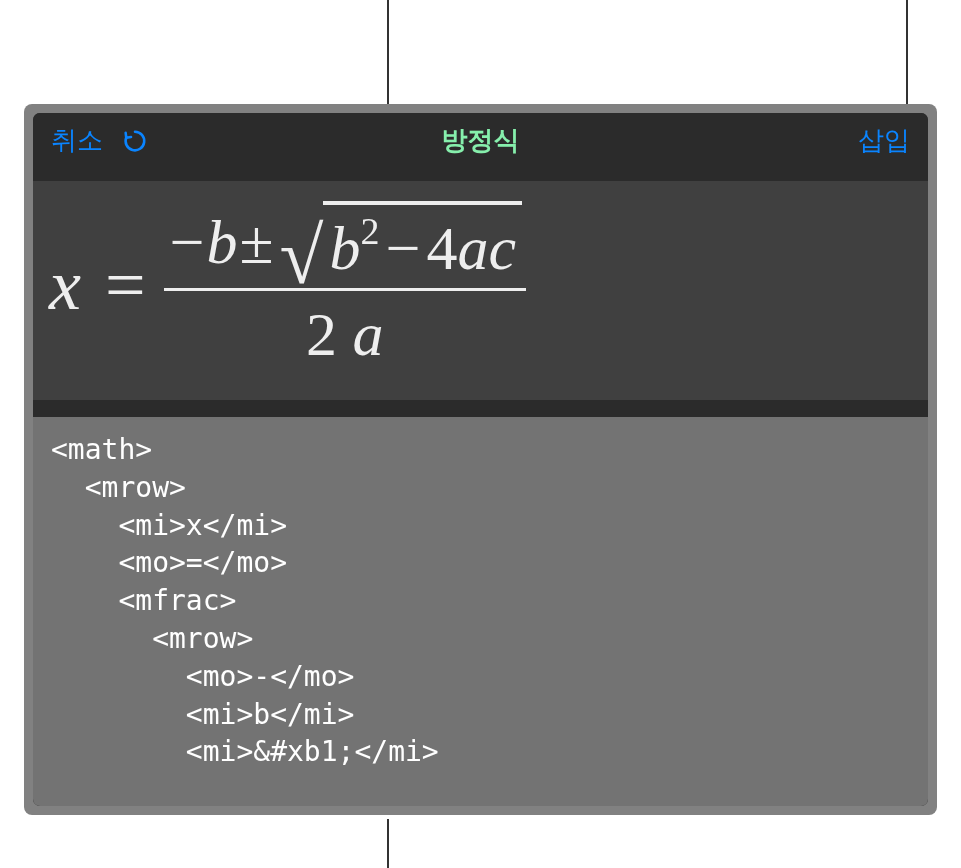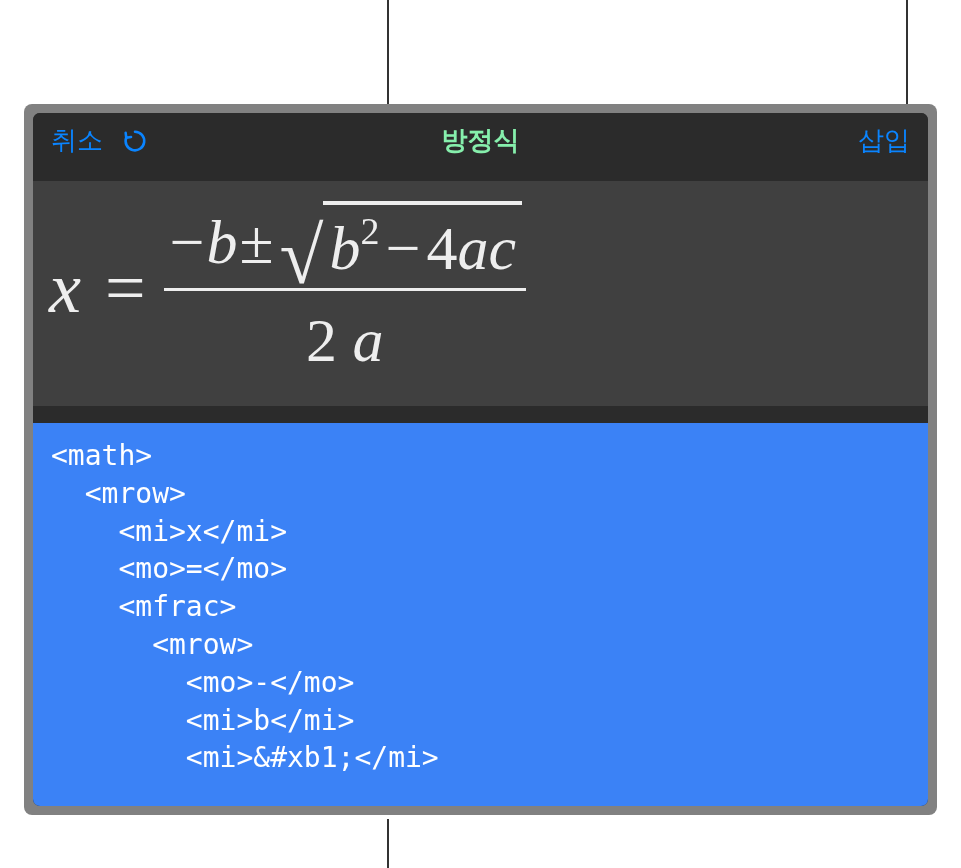--- a/index.html
+++ b/index.html
@@ -119,21 +119,21 @@
       font-size: 62px;
       vertical-align: middle;
     }
     .frac-num {
       display: flex;
       align-items: center;
       padding: 0 4px 4px 4px;
       border-bottom: 3px solid #eee;
     }
     .frac-den {
-      padding-top: 14px;
+      padding-top: 8px;
     }
     .minus, .pm {
       font-style: normal;
       padding: 0 2px;
     }
     .sqrt-wrap {
       display: flex;
       align-items: flex-end;
       margin-left: 4px;
     }
@@ -154,21 +154,21 @@
       position: relative;
       top: -18px;
       font-style: normal;
     }
     .spacer {
       font-style: normal;
       padding: 0 6px;
     }
     .code-area {
       flex: 1;
-      background: #3b82f6;
+      background: #737373;
       padding: 14px 18px;
       overflow: hidden;
     }
     .code {
       color: #fff;
       font-family: "SF Mono", Menlo, Monaco, Consolas, monospace;
       font-size: 28px;
       line-height: 1.35;
       white-space: pre;
     }

